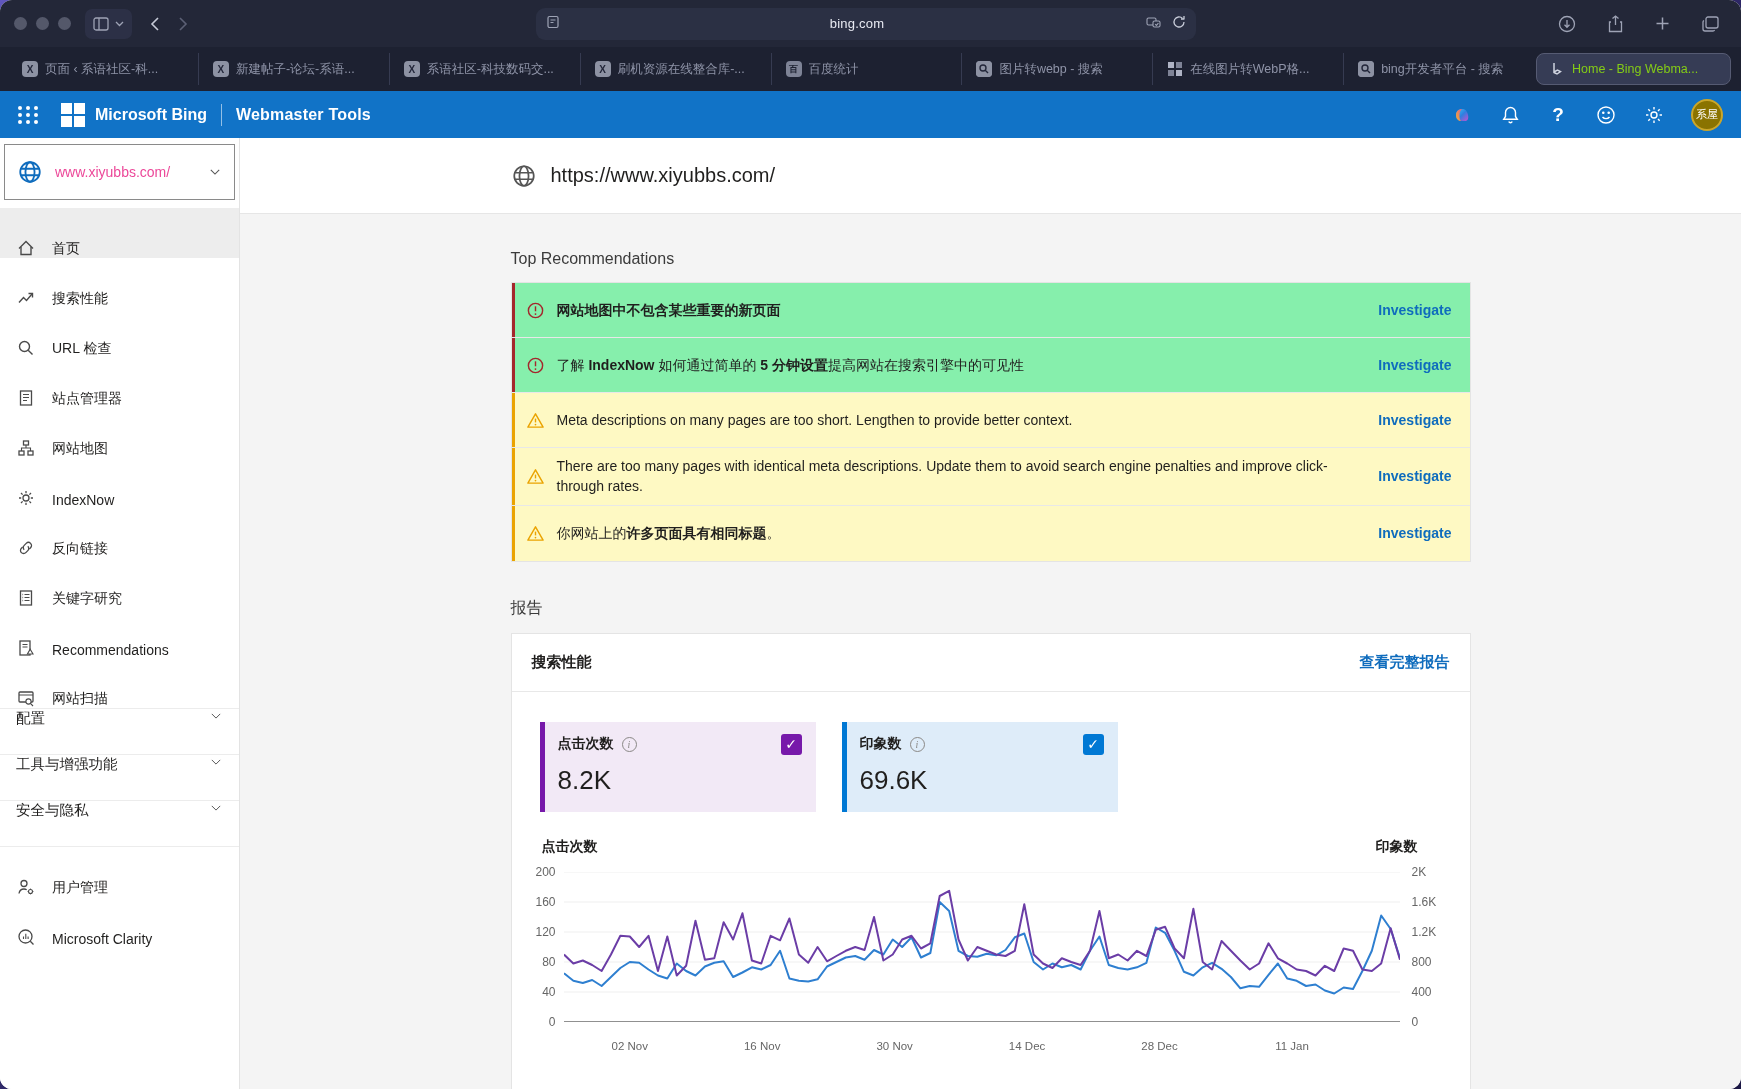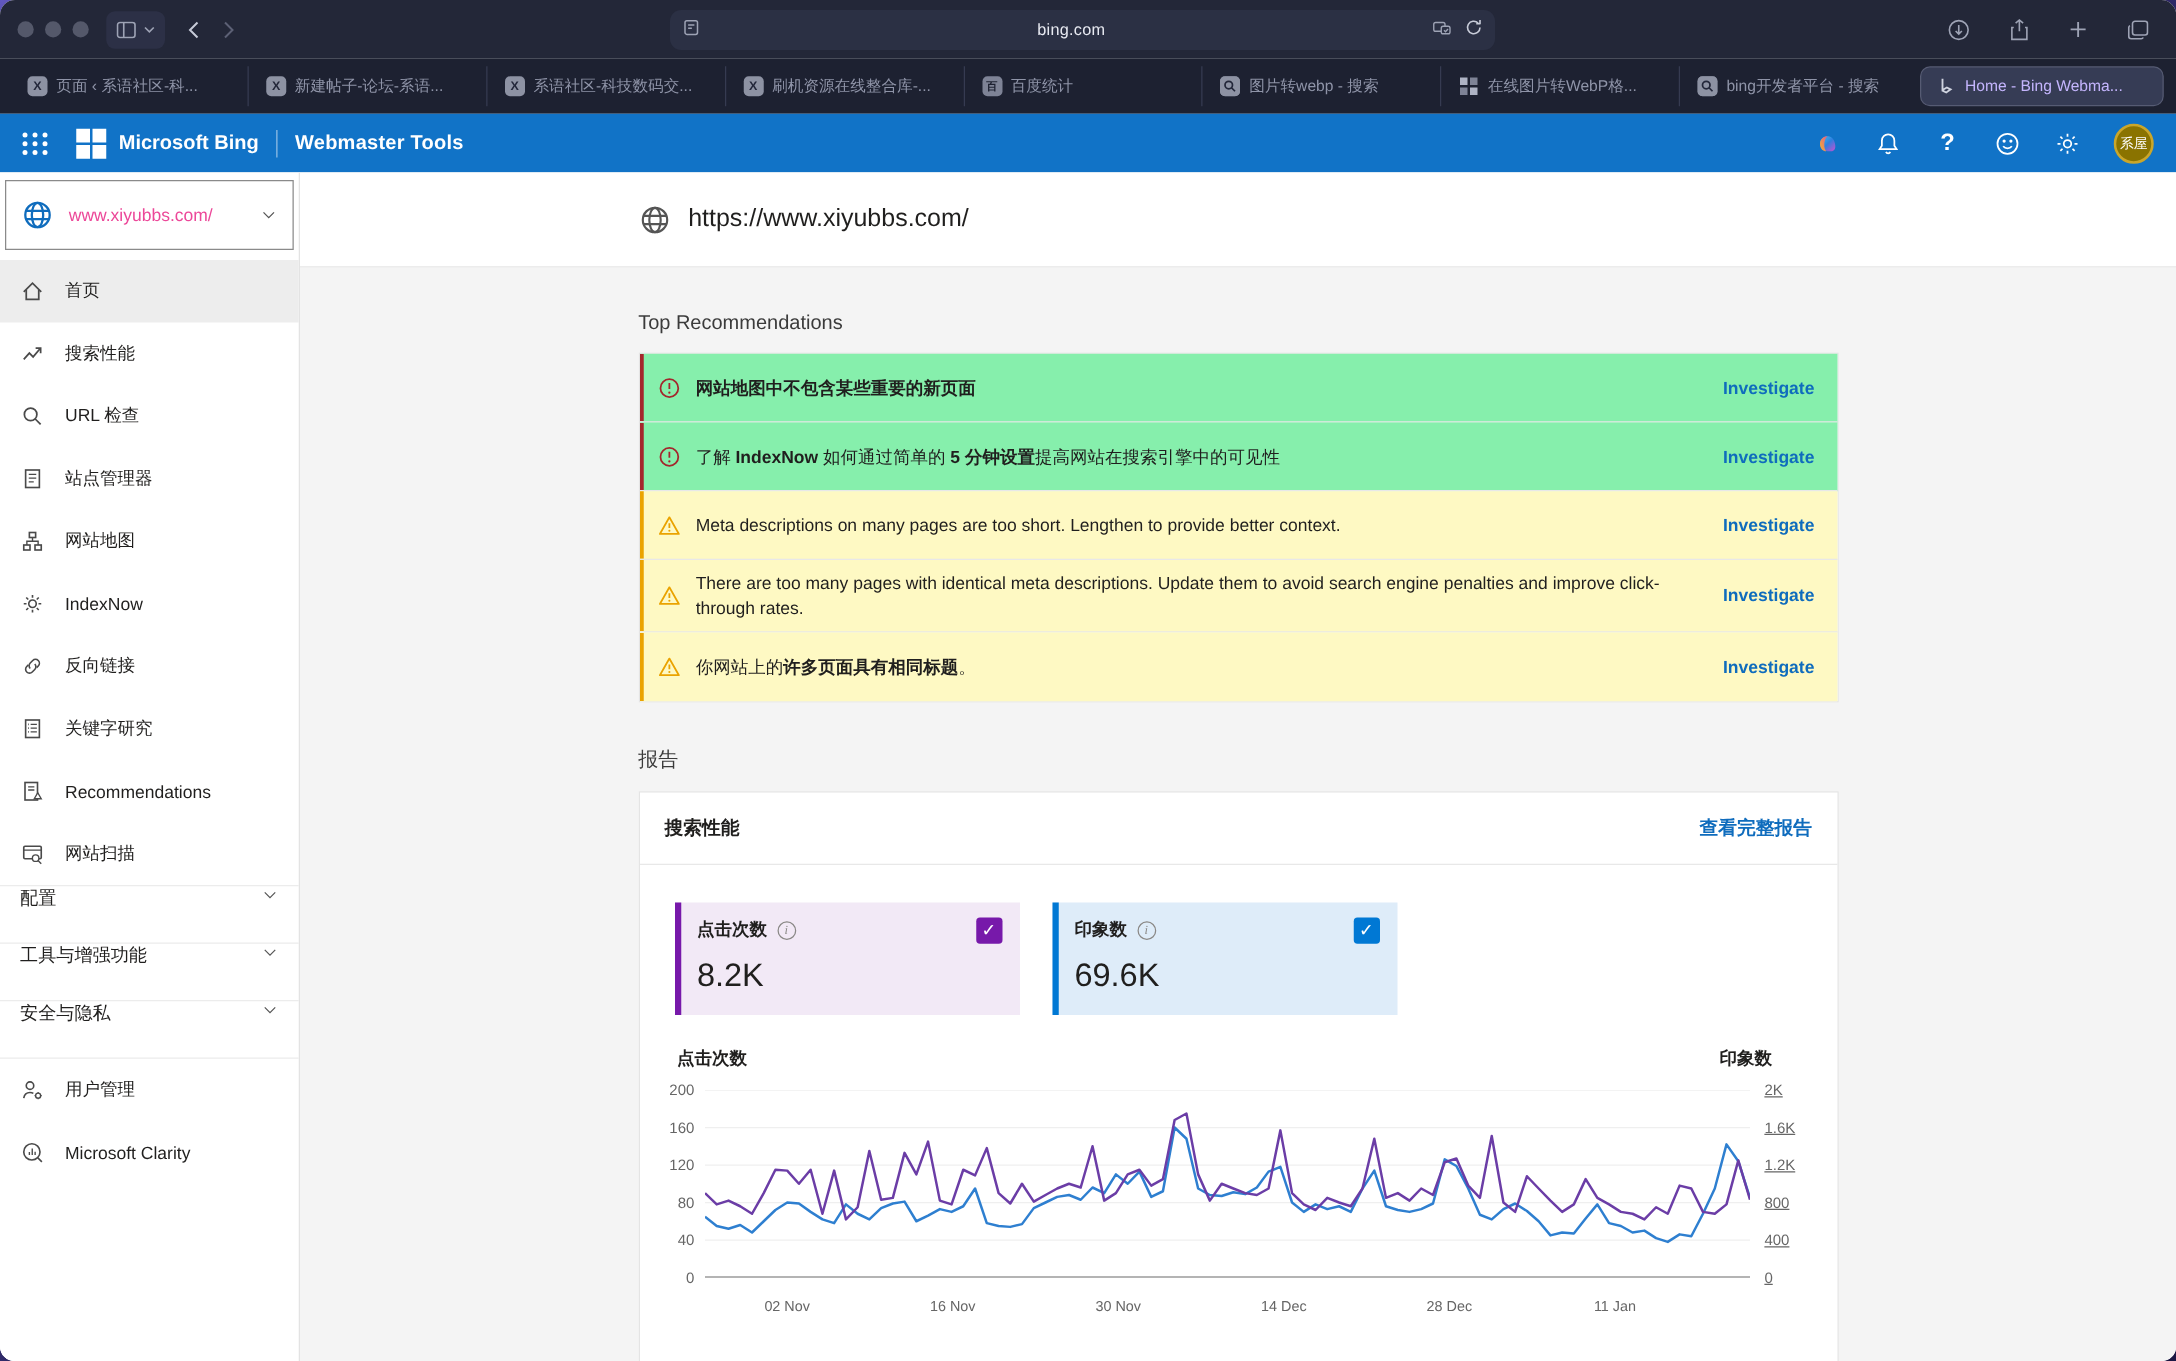--- a/index.html
+++ b/index.html
@@ -17,21 +17,21 @@
   .navarrows { display:flex; margin-left:10px; gap:4px; }
   .urlbar { margin:0 auto; width:660px; height:32px; background:#2b3044; border-radius:9px; display:flex; align-items:center; color:#e8eaf2; font-size:13px; padding:0 10px; }
   .urlbar .spacer { flex:1; }
   .url-text { letter-spacing:.2px; }
   .topbar-right { display:flex; gap:16px; margin-left:14px; color:#9ea3b5; align-items:center; }
 
   
   .tabstrip { height:44px; background:#1d2131; display:flex; align-items:center; padding:0 10px; gap:2px; flex:0 0 auto; }
   .tab { flex:1 1 0; min-width:0; display:flex; align-items:center; gap:7px; padding:0 12px; height:32px; color:#8f94a8; font-size:12.5px; border-right:1px solid #363b51; }
   .tab:nth-last-child(2) { border-right:none; }
-  .tab.active { flex:0 0 195px; background:#363c55; border:1px solid #565b73; border-radius:8px; color:#c4b5fd; }
+  .tab.active { flex:0 0 195px; background:#363c55; border:1px solid #565b73; border-radius:8px; color:#84cc16; }
   .tab-title { white-space:nowrap; overflow:hidden; text-overflow:ellipsis; }
   .fav { width:16px; height:16px; flex:0 0 auto; display:flex; align-items:center; justify-content:center; border-radius:4px; font-size:10px; }
   .fav-x { background:#8d92a3; color:#23273a; font-weight:bold; }
   .fav-cn { background:#7e8396; color:#1d2131; font-weight:bold; font-size:9px; }
   .fav-search { background:#8d92a3; }
   .fav-grid { background:transparent; }
   .fav-bing { color:#cfd3df; }
 
   
   .appheader { height:47px; background:#1173c7; display:flex; align-items:center; padding:0 18px; color:#fff; flex:0 0 auto; }
@@ -49,21 +49,21 @@
 
   
   .appbody { flex:1; display:flex; min-height:0; background:#f4f4f4; }
   .sidebar { width:240px; background:#fff; border-right:1px solid #e3e3e3; flex:0 0 auto; display:flex; flex-direction:column; padding-top:6px; }
   .site-selector { margin:0 4px 8px 4px; border:1px solid #8a8a8a; height:56px; display:flex; align-items:center; padding:0 12px; gap:12px; background:#fff; }
   .site-selector .sel-label { font-size:14px; color:#ec4899; flex:1; }
   .sicon { width:20px; height:20px; color:#4a4a4a; flex:0 0 auto; }
   .sicon svg { width:100%; height:100%; }
   .globe-blue { width:26px; height:26px; color:#0f6cbd; }
   .chev { width:14px; height:14px; color:#555; }
-  .nav-item { height:50px; display:flex; align-items:center; gap:16px; padding:0 16px; font-size:14px; color:#201f1e; cursor:pointer; }
+  .nav-item { height:50px; display:flex; align-items:flex-end; gap:16px; padding:0 16px; font-size:14px; color:#201f1e; cursor:pointer; }
   .nav-item.active { background:#ededed; }
   .nav-section { height:46px; display:flex; align-items:flex-start; justify-content:space-between; padding:0 16px; font-size:14.5px; color:#201f1e; border-top:1px solid #ececec; cursor:pointer; }
   .nav-section:last-of-type { }
   .sidebar .footer-group { border-top:1px solid #ececec; }
 
   
   .main { flex:1; min-width:0; display:flex; flex-direction:column; }
   .site-header { height:76px; background:#fff; border-bottom:1px solid #e6e6e6; display:flex; align-items:center; flex:0 0 auto; }
   .site-header-inner { width:960px; margin:0 auto; display:flex; align-items:center; gap:14px; }
   .globe-gray { width:26px; height:26px; color:#555; }
@@ -96,21 +96,21 @@
   .tile-check { margin-left:auto; width:21px; height:21px; border-radius:3px; color:#fff; font-size:14px; display:flex; align-items:center; justify-content:center; }
   .tile-value { font-size:26px; color:#201f1e; margin-top:10px; font-weight:500; }
 
   .chart-wrap { padding:26px 0 30px 0; }
   .chart-titles { display:flex; justify-content:space-between; padding:0 52px 0 30px; font-size:14px; font-weight:bold; color:#201f1e; }
   .chart-grid-area { display:flex; margin-top:16px; padding:0 18px 0 6px; }
   .yaxis { width:46px; position:relative; flex:0 0 auto; }
   .yaxis.right { width:52px; }
   .ytick { position:absolute; font-size:12px; color:#666; transform:translateY(-50%); }
   .yaxis.left .ytick { right:8px; }
-  .yaxis.right .ytick { left:12px;text-decoration:underline; }
+  .yaxis.right .ytick { left:12px; }
   .plot { flex:1; position:relative; height:150px; }
   .plot svg { position:absolute; inset:0; width:100%; height:100%; }
   .xlabels { position:relative; height:30px; margin:10px 64px 0 52px; }
   .xlabel { position:absolute; font-size:11.5px; color:#666; transform:translateX(-50%); top:8px; white-space:nowrap; }
 </style>
 </head>
 <body>
 
 <div class="window">
 

